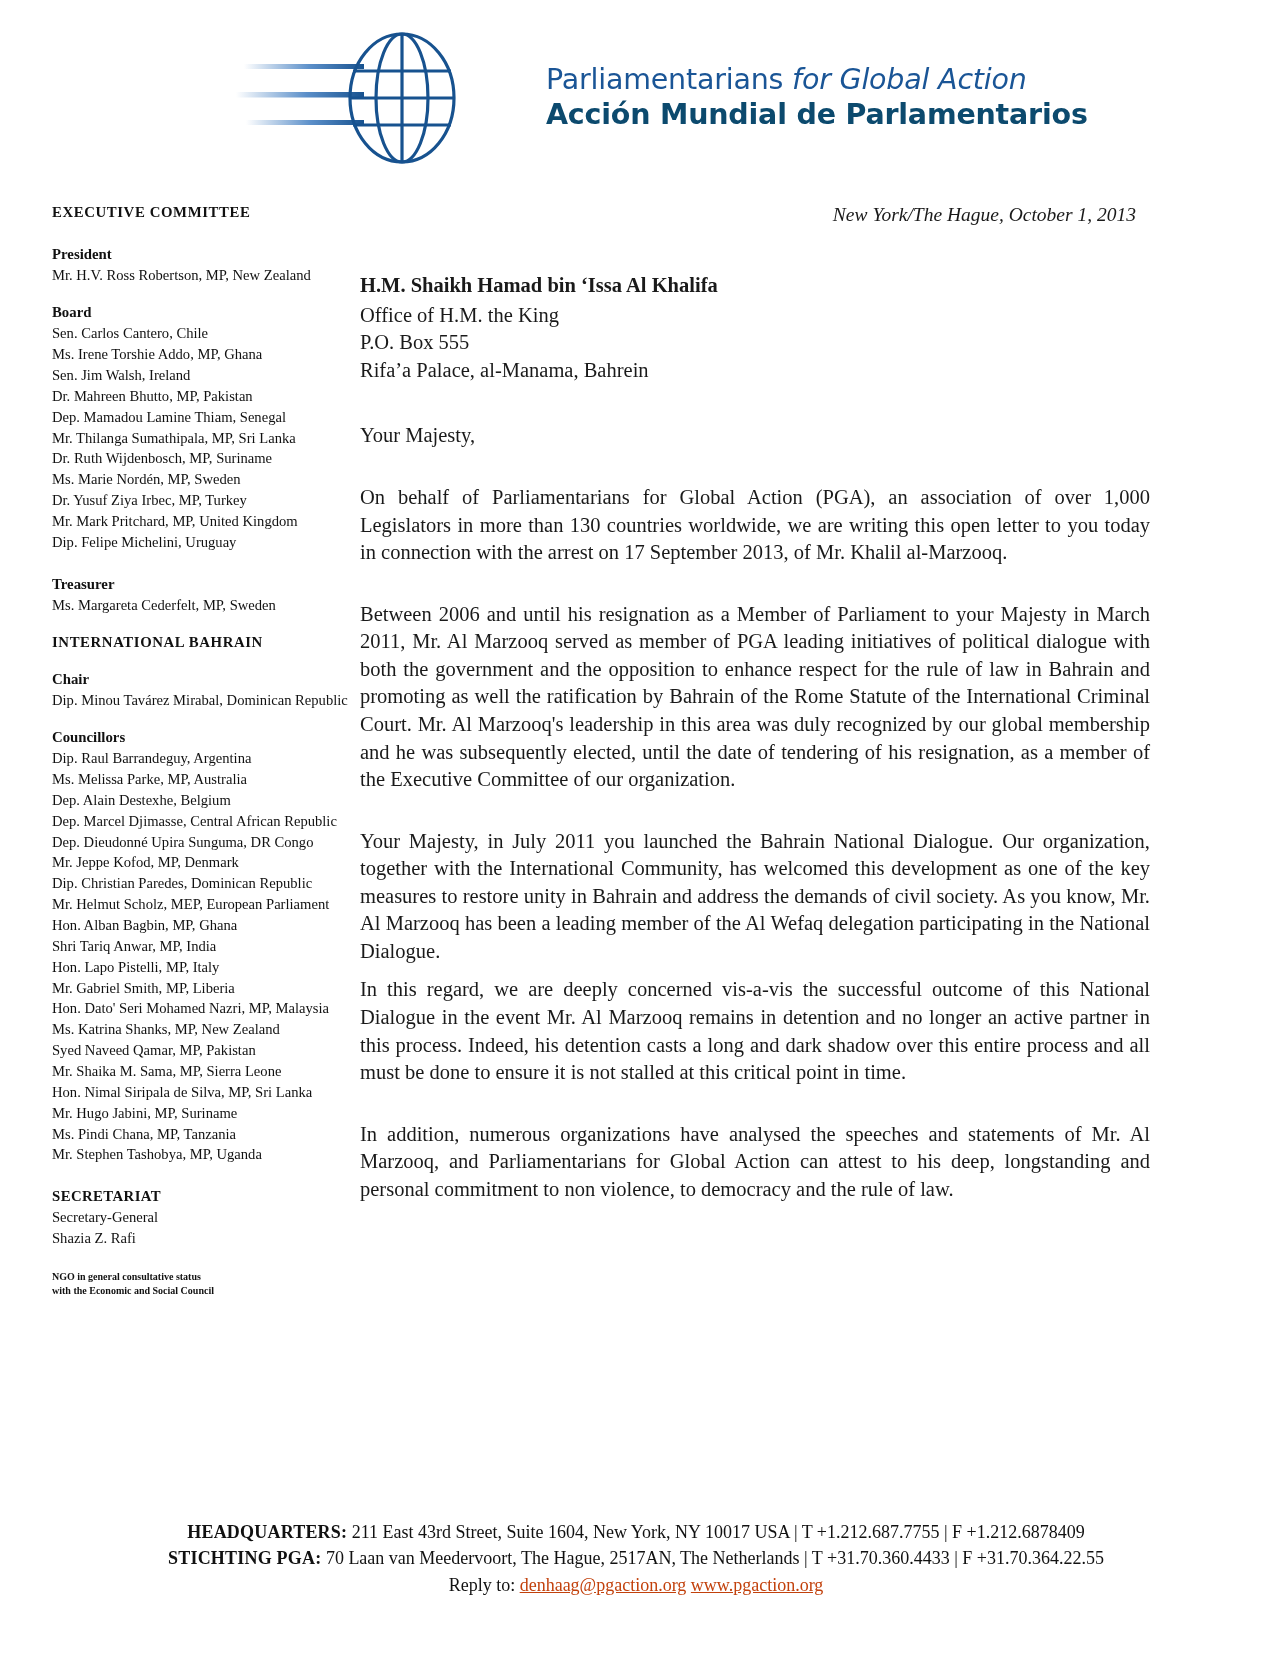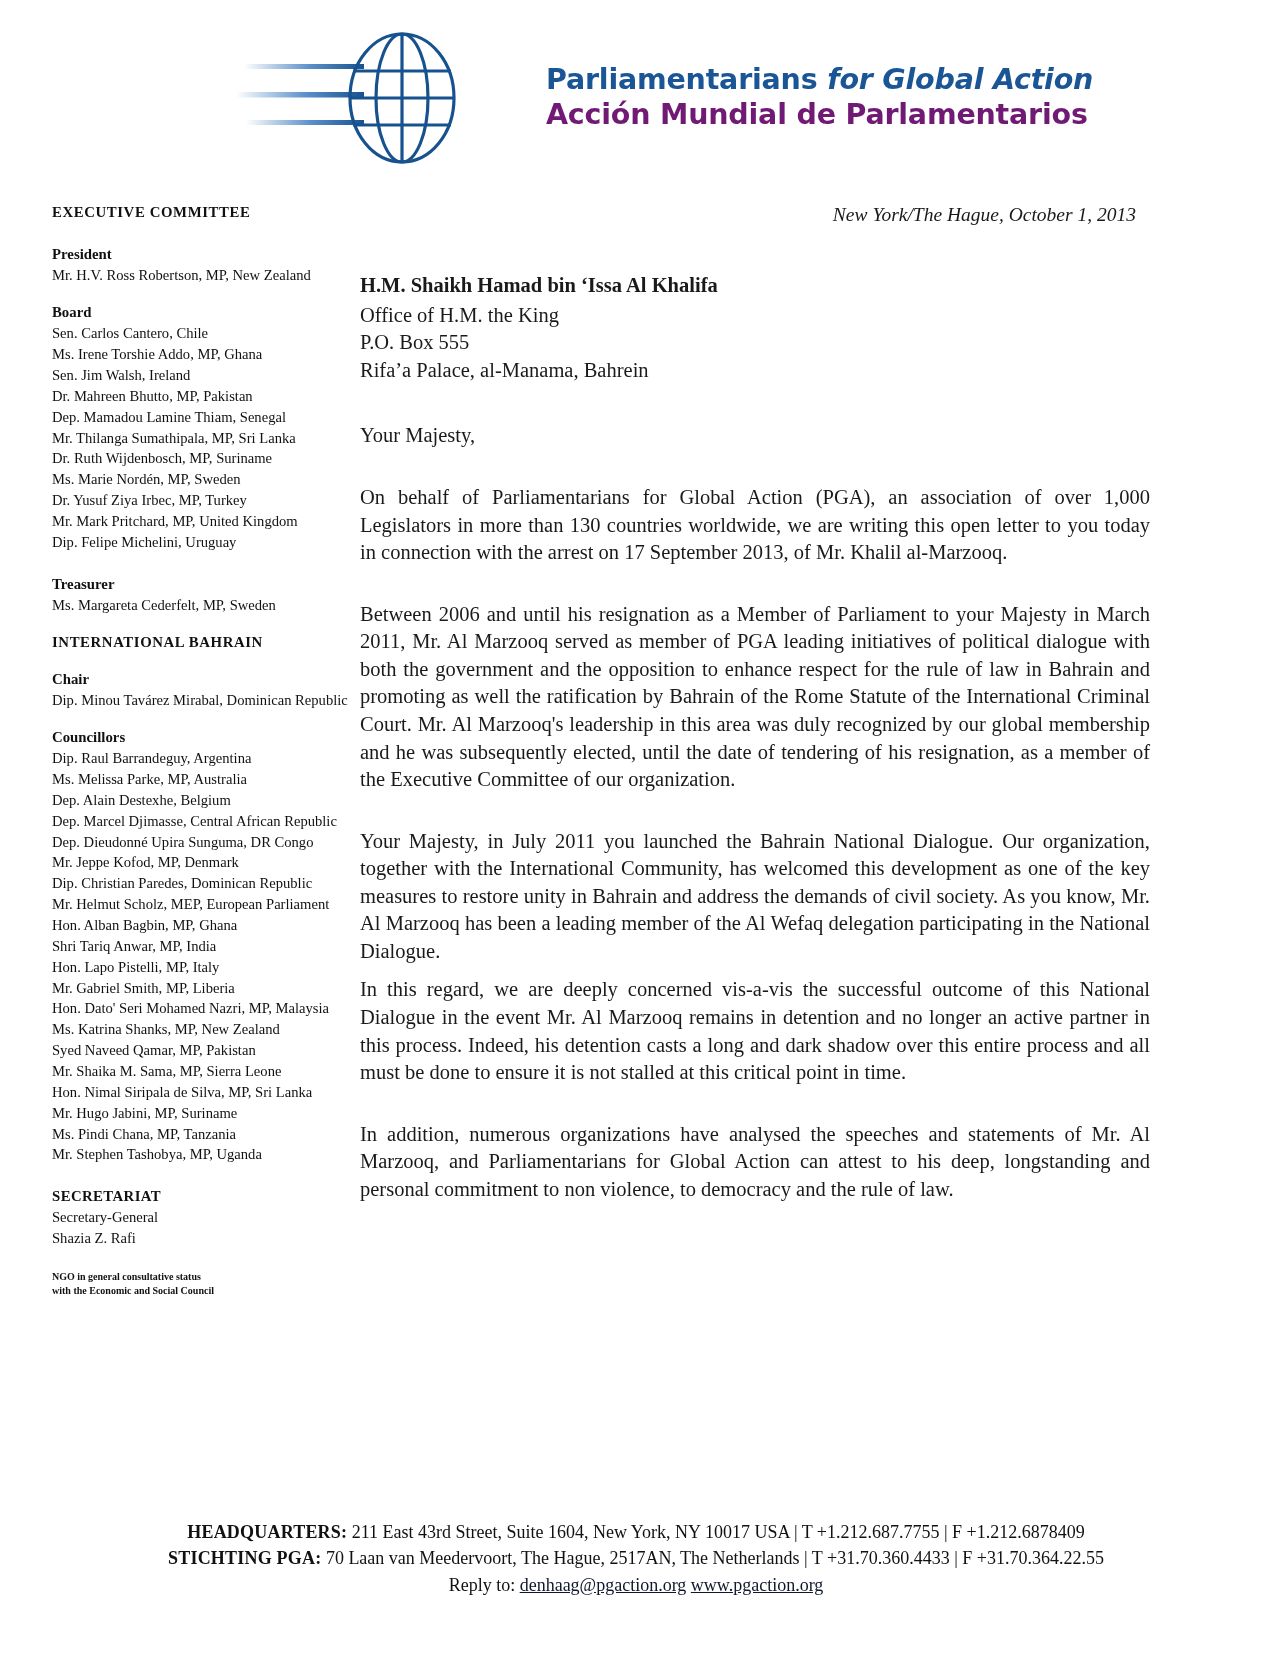--- a/index.html
+++ b/index.html
@@ -34,23 +34,23 @@
   .logo-words {
     margin-left: 10px;
     line-height: 1.22;
   }
   .logo-line {
     font-family: "DejaVu Sans", "Liberation Sans", sans-serif;
     font-size: 28.5px;
     letter-spacing: -0.2px;
     white-space: nowrap;
   }
-  .logo-line.l1 { color: #1a5596; font-weight: 700; }
+  .logo-line.l1 { color: #1a5596; font-weight: 400; }
   .logo-line.l1 .ital { font-style: italic; }
-  .logo-line.l2 { color: #701a75; font-weight: 600; }
+  .logo-line.l2 { color: #0c4a6e; font-weight: 600; }
   .logo-line.l3 { color: #2e86c8; font-weight: 600; }
 
   
   .page-body {
     display: flex;
     padding: 52px 0 0 0;
     align-items: flex-start;
   }
 
   
@@ -117,21 +117,21 @@
     right: 8px;
     bottom: 58px;
     text-align: center;
     font-size: 18px;
     line-height: 1.45;
     color: #111;
   }
   .footer .lbl { font-weight: bold; letter-spacing: 0.2px; }
   .footer .reply { margin-top: 1px; }
   .footer a {
-    color: #0f172a;
+    color: #c2410c;
     text-decoration: underline;
   }
 </style>
 </head>
 <body>
 
 <div class="letterhead">
   <div class="logo-mark">
     <svg width="300" height="140" viewBox="0 0 300 140" xmlns="http://www.w3.org/2000/svg">
       <defs>

